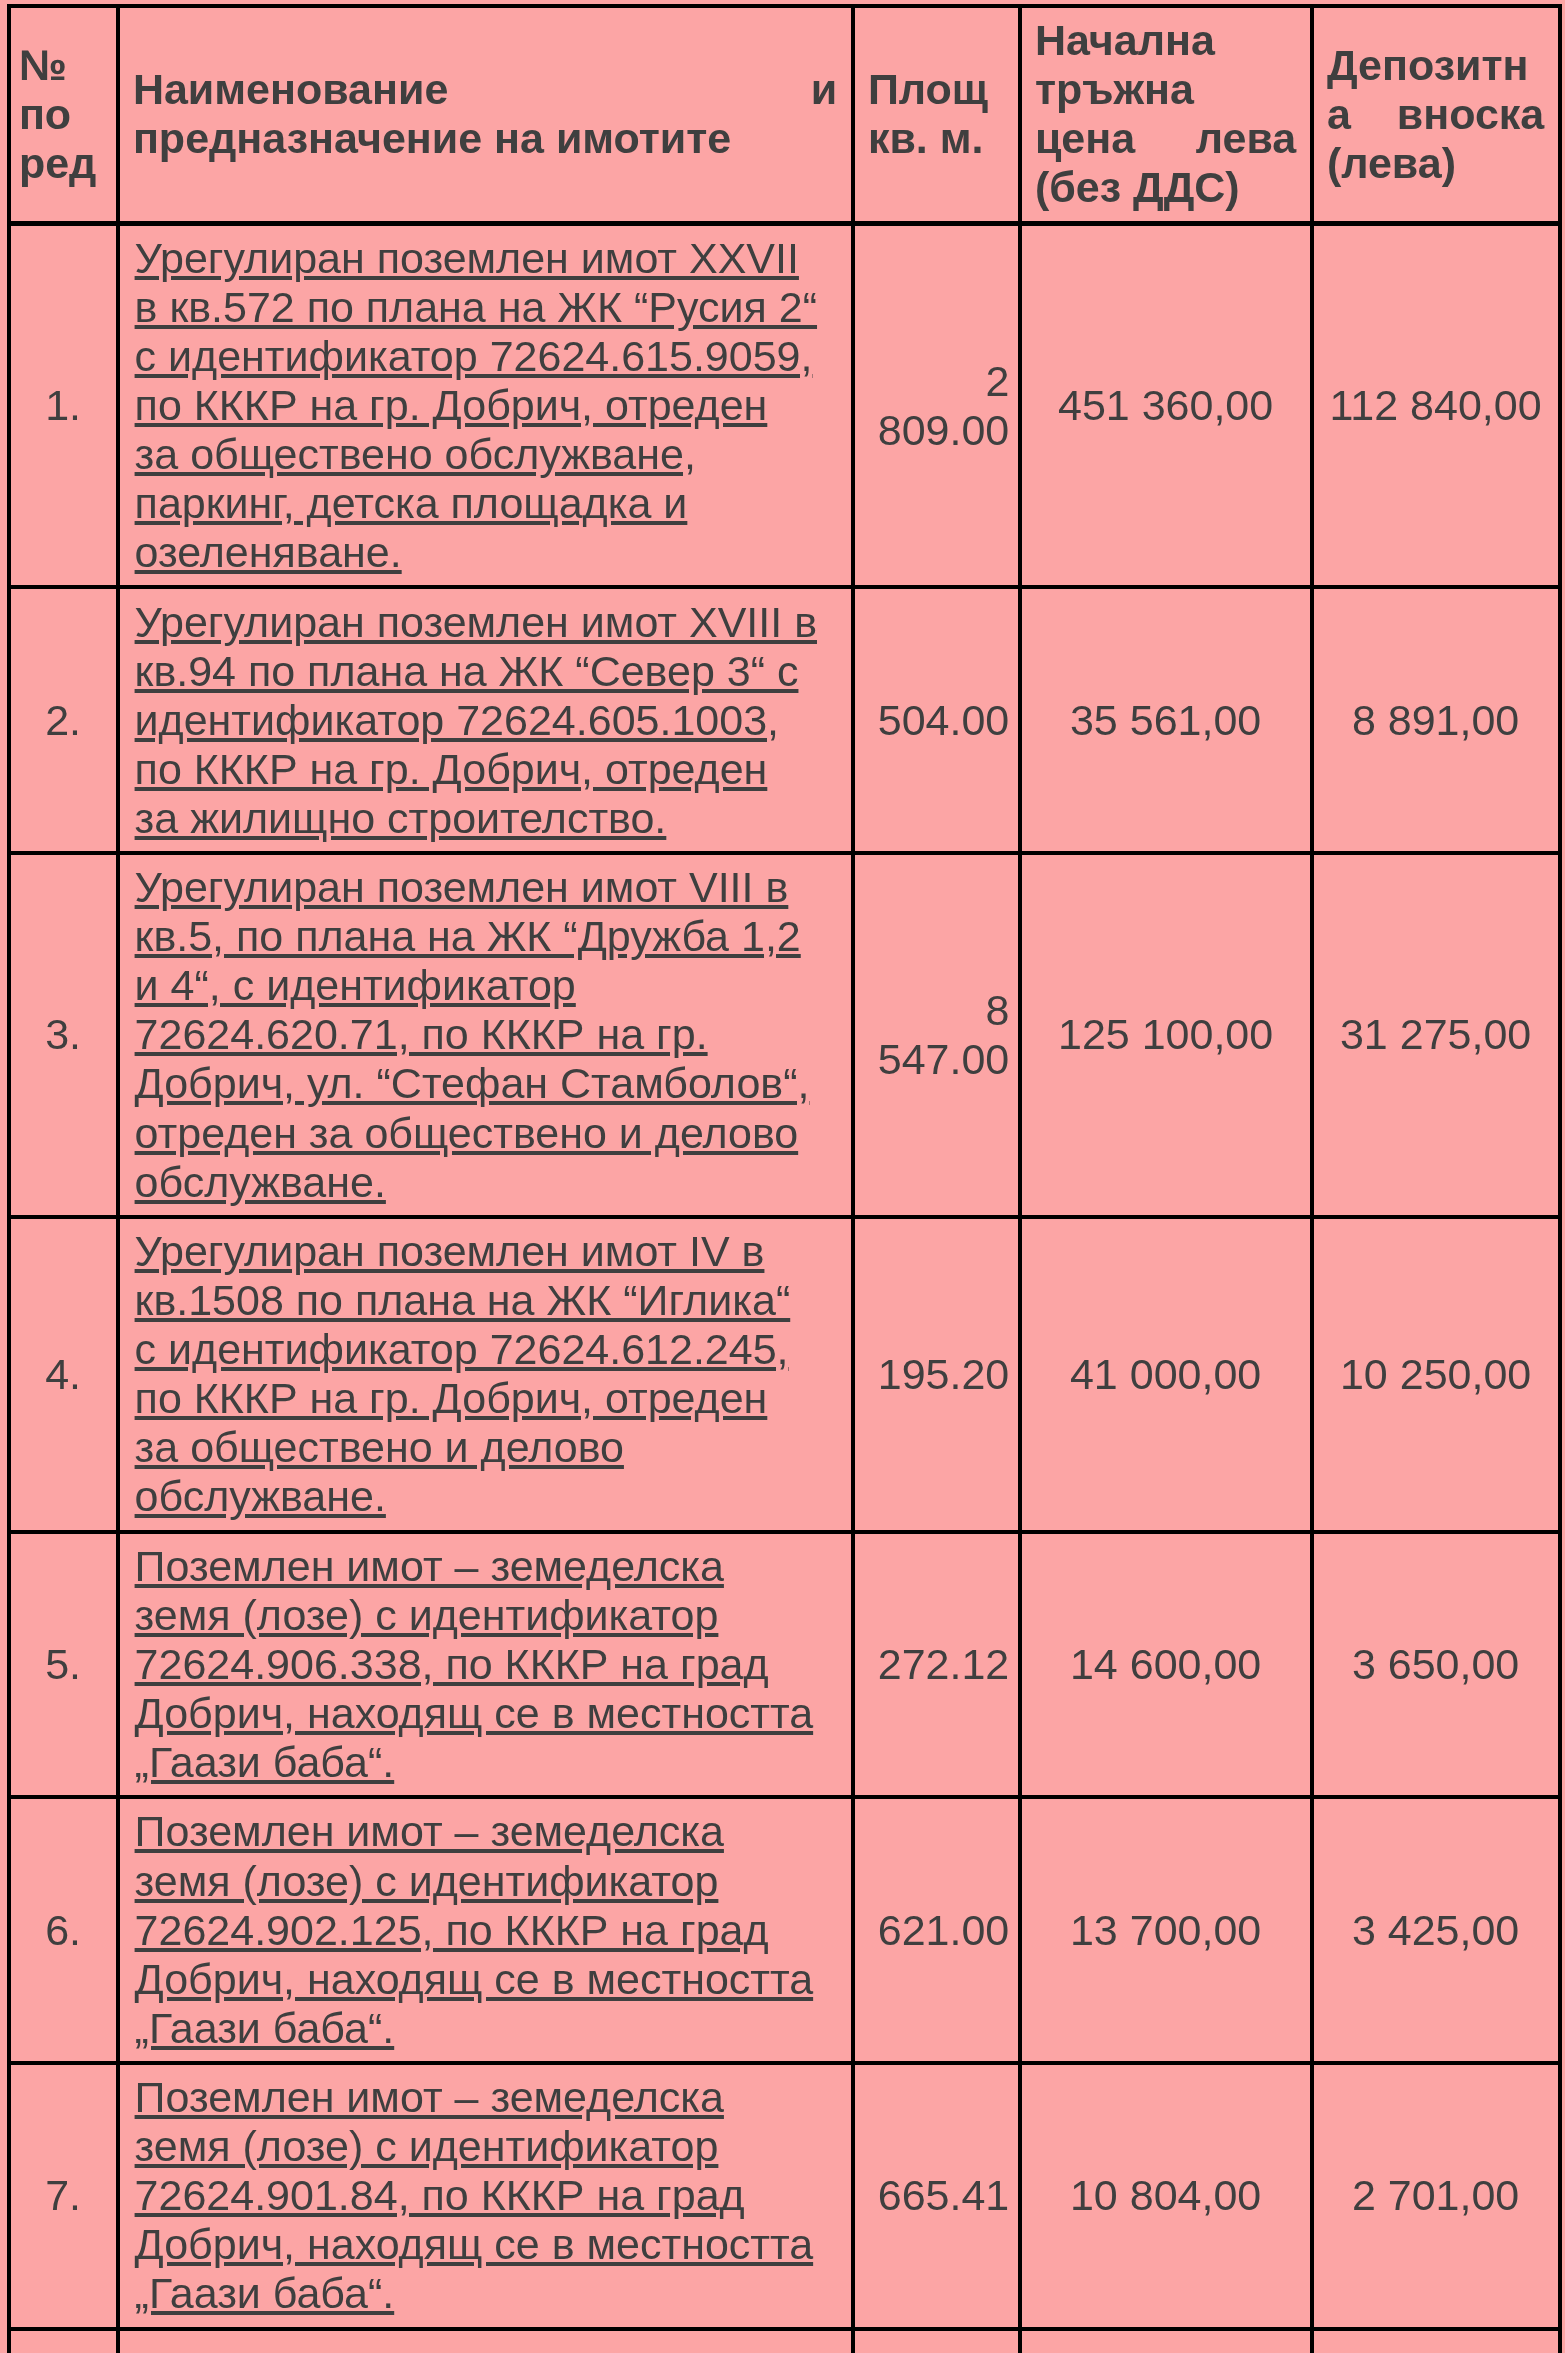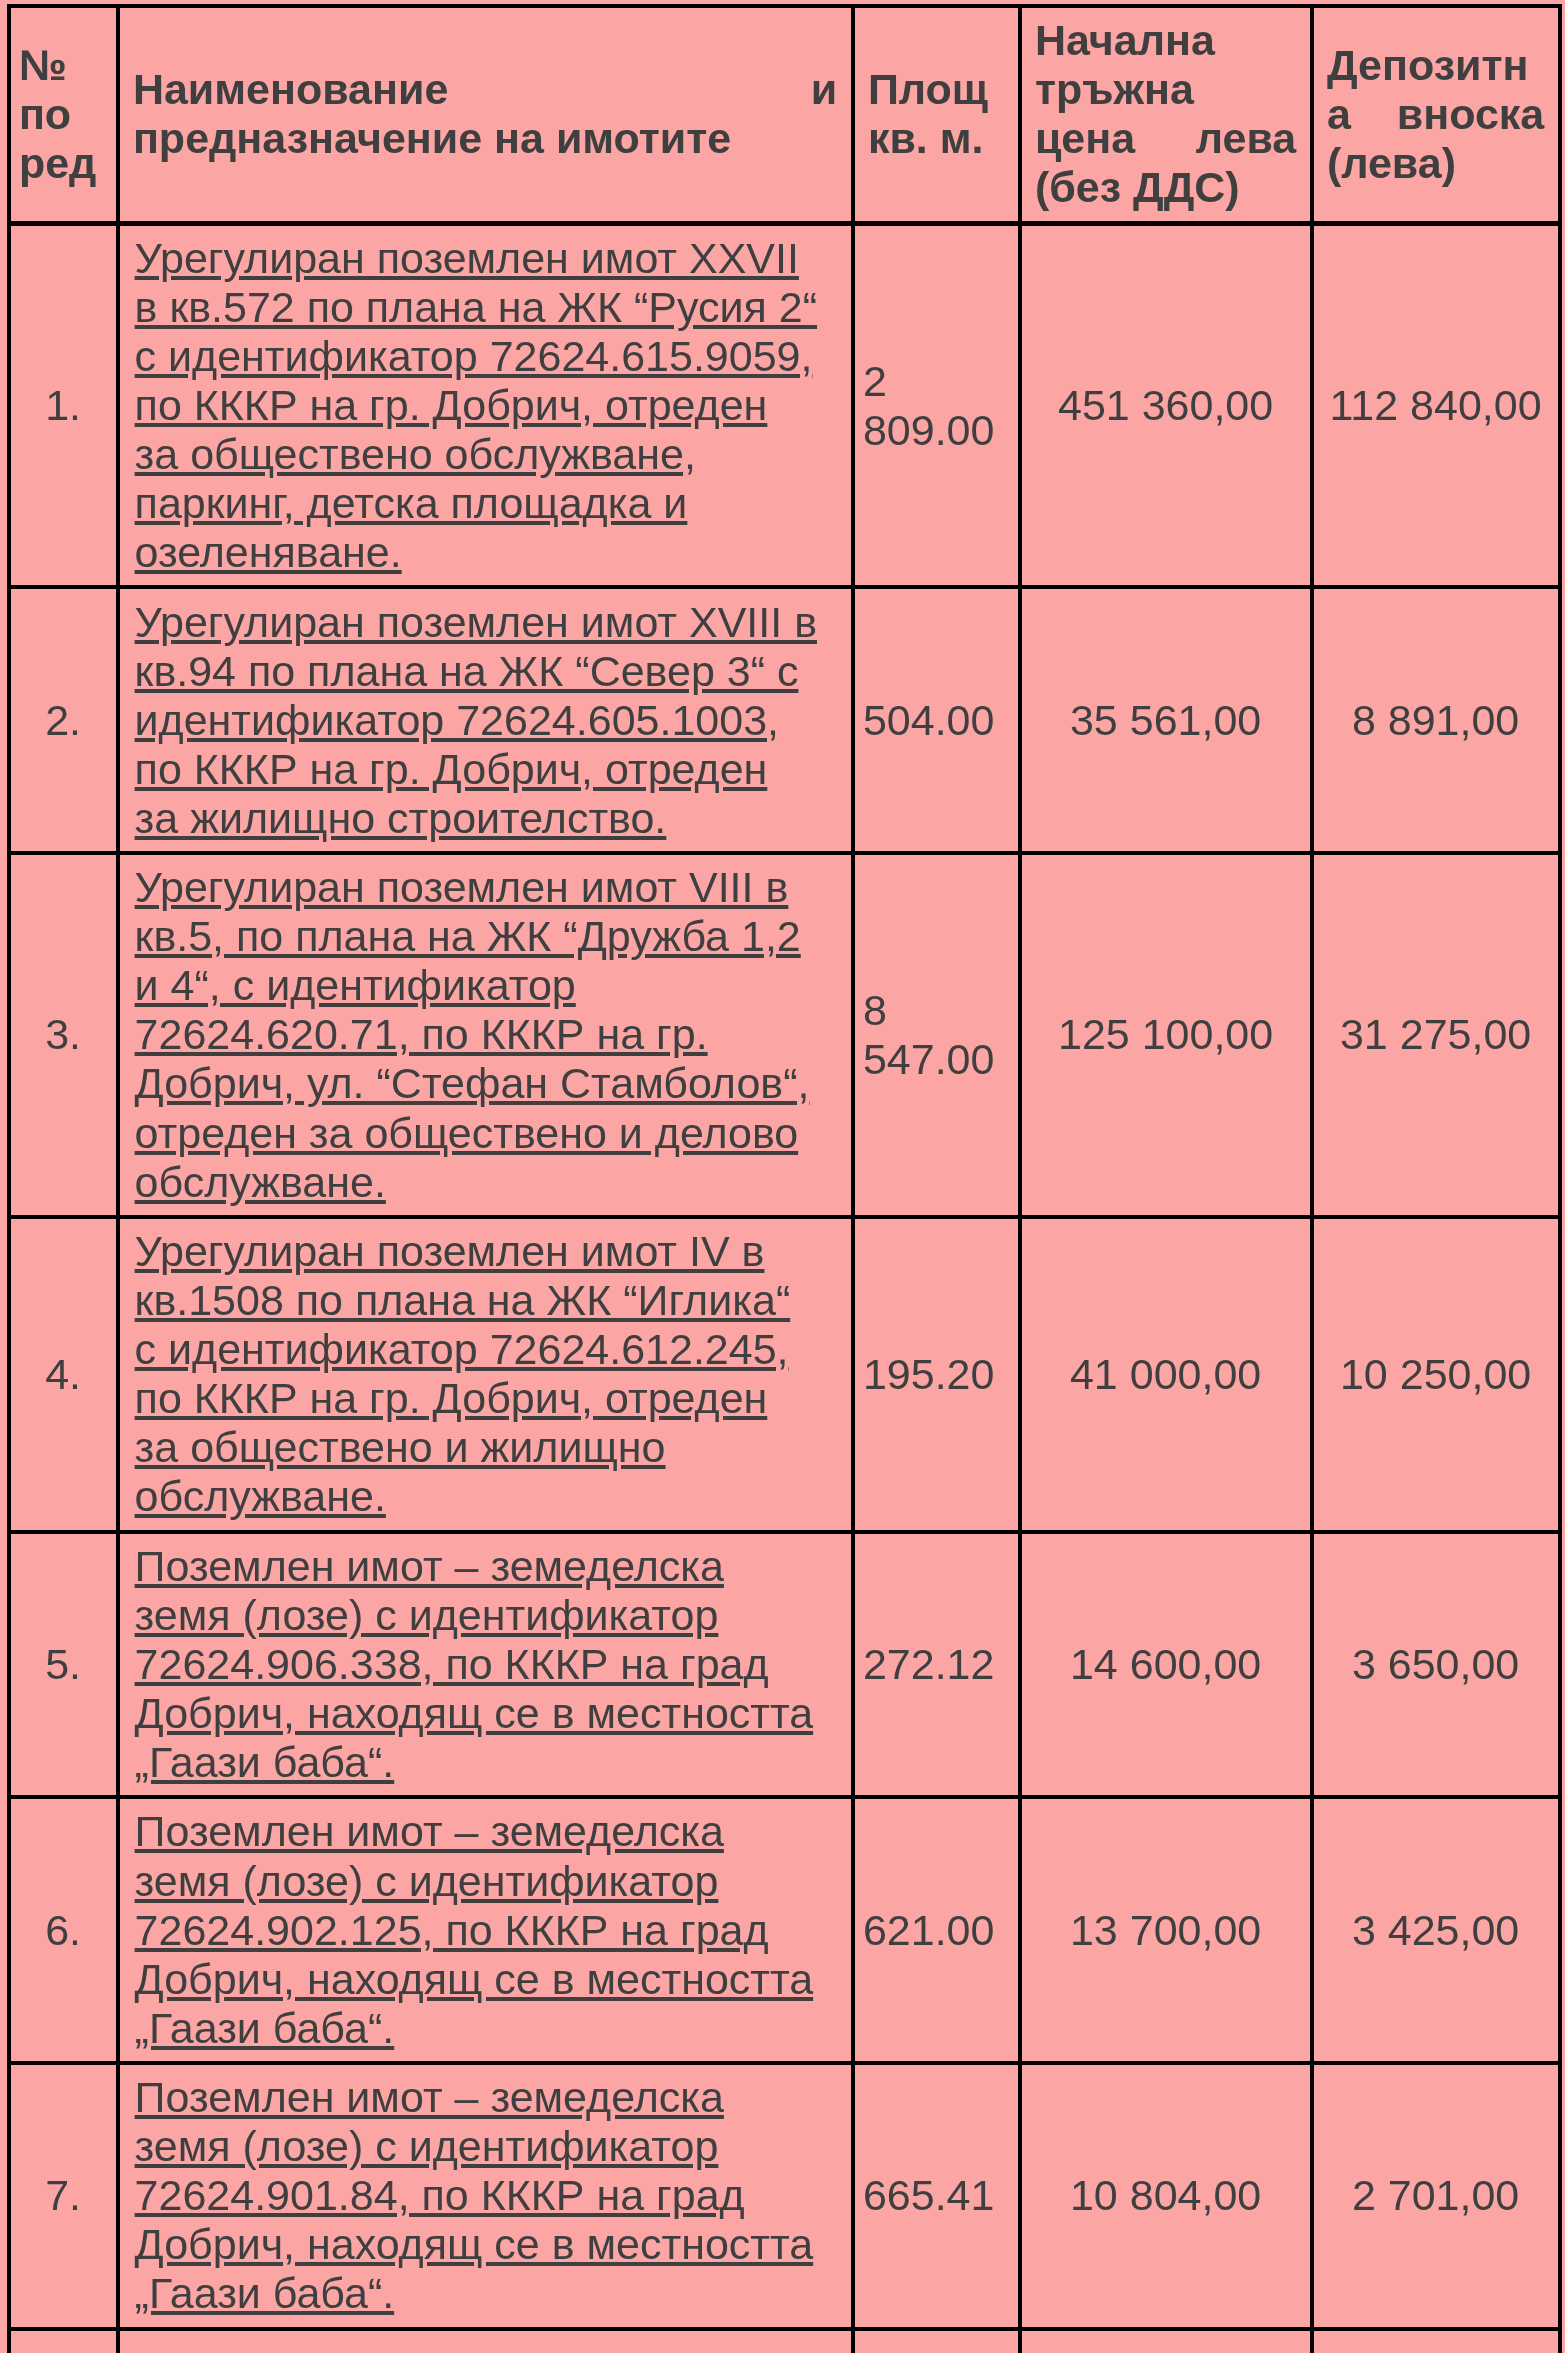--- a/index.html
+++ b/index.html
@@ -32,21 +32,21 @@
     border-bottom-width: 5.8px;
     font-weight: bold;
     text-align: justify;
     padding: 8.3px 13.3px;
   }
   .doc-table thead th.col-num { padding: 8.3px 8.3px; }
   .doc-table thead tr { height: 210px; }
 
   td.cell-num   { text-align: center; padding: 0 6.6px; }
   td.cell-name  { text-align: left; padding: 8.3px 30px 8.3px 15px; text-decoration: underline; }
-  td.cell-area  { text-align: left; padding: 0 8.3px; }
+  td.cell-area  { text-align: right; padding: 0 8.3px; }
   td.cell-price { text-align: center; padding: 0 13.3px; }
   td.cell-deposit { text-align: center; padding: 0 8.3px; }
 
   tbody tr:nth-child(1) { height: 313px; }
   tbody tr:nth-child(2) { height: 257px; }
   tbody tr:nth-child(3) { height: 306px; }
   tbody tr:nth-child(4) { height: 259px; }
   tbody tr:nth-child(5) { height: 261px; }
   tbody tr:nth-child(6) { height: 261px; }
   tbody tr:nth-child(7) { height: 261px; }
@@ -90,21 +90,21 @@
   </tr>
         <tr>
     <td class="cell-num">3.</td>
     <td class="cell-name">Урегулиран поземлен имот VIII в кв.5, по плана на ЖК “Дружба 1,2 и 4“, с идентификатор 72624.620.71, по КККР на гр. Добрич, ул. “Стефан Стамболов“, отреден за обществено и делово обслужване.</td>
     <td class="cell-area">8 547.00</td>
     <td class="cell-price">125 100,00</td>
     <td class="cell-deposit">31 275,00</td>
   </tr>
         <tr>
     <td class="cell-num">4.</td>
-    <td class="cell-name">Урегулиран поземлен имот IV в кв.1508 по плана на ЖК “Иглика“ с идентификатор 72624.612.245, по КККР на гр. Добрич, отреден за обществено и жилищно обслужване.</td>
+    <td class="cell-name">Урегулиран поземлен имот IV в кв.1508 по плана на ЖК “Иглика“ с идентификатор 72624.612.245, по КККР на гр. Добрич, отреден за обществено и делово обслужване.</td>
     <td class="cell-area">195.20</td>
     <td class="cell-price">41 000,00</td>
     <td class="cell-deposit">10 250,00</td>
   </tr>
         <tr>
     <td class="cell-num">5.</td>
     <td class="cell-name">Поземлен имот – земеделска земя (лозе) с идентификатор 72624.906.338, по КККР на град Добрич, находящ се в местността „Гаази баба“.</td>
     <td class="cell-area">272.12</td>
     <td class="cell-price">14 600,00</td>
     <td class="cell-deposit">3 650,00</td>

